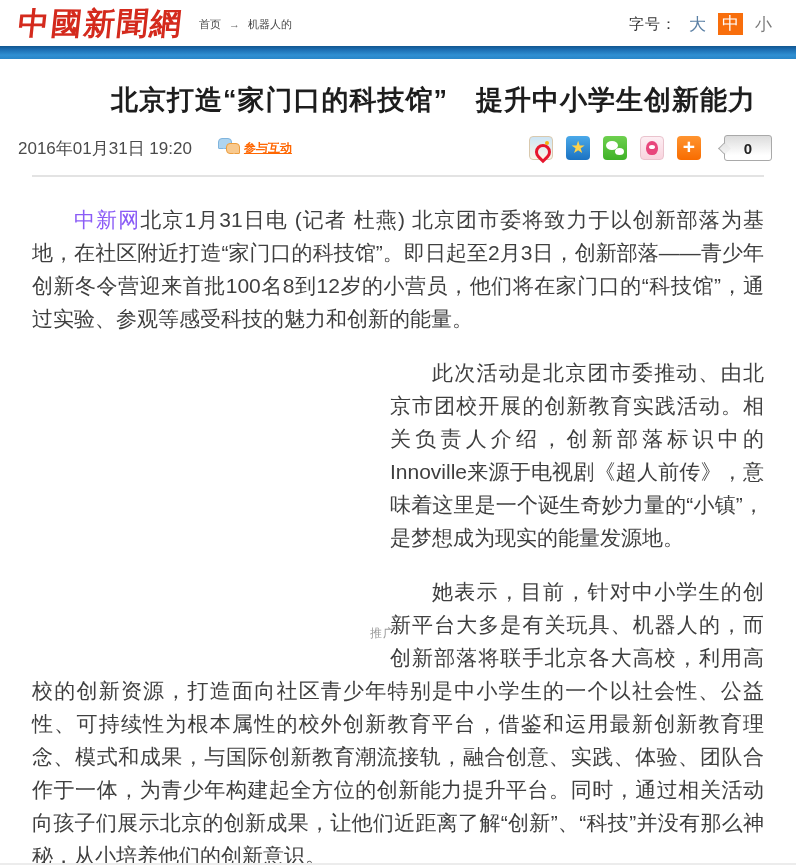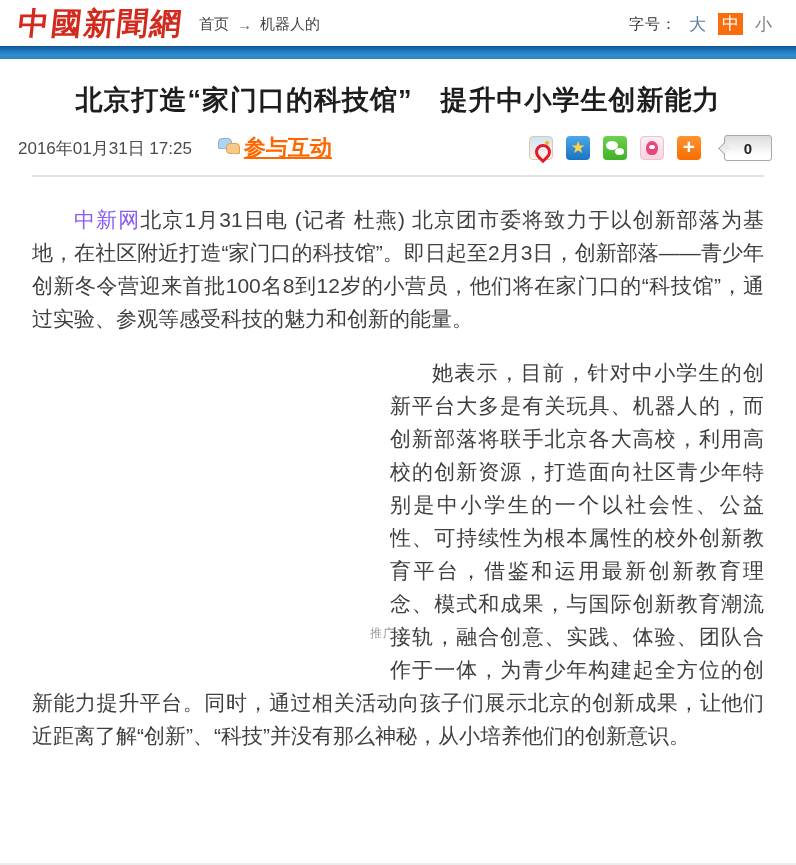--- a/index.html
+++ b/index.html
@@ -14,21 +14,21 @@
     height:46px; display:flex; align-items:center; padding:0 24px 0 18px;
     background:#fff;
   }
   .logo {
     font-family:"DejaVu Serif","Liberation Serif",serif;
     font-weight:bold; font-size:31px; color:#d42a1d;
     transform:skewX(-6deg); letter-spacing:2px; line-height:1;
     cursor:pointer; white-space:nowrap;
   }
   .breadcrumb {
-    margin-left:16px; font-size:15px; color:#454545; display:flex; gap:8px;
+    margin-left:16px; font-size:11px; color:#454545; display:flex; gap:8px;
     align-items:center; padding-top:2px;
   }
   .breadcrumb a { color:#454545; text-decoration:none; cursor:pointer; }
   .crumb-arrow { color:#666; }
   .fontsize {
     margin-left:auto; display:flex; align-items:center; gap:12px; font-size:15px;
     color:#333; padding-top:2px;
   }
   .fs-label { letter-spacing:1px; }
   .fs-big { color:#5b80a5; font-size:17px; cursor:pointer; }
@@ -38,21 +38,21 @@
   }
   .fs-small { color:#7a7a7a; font-size:17px; cursor:pointer; }
   
   .bluebar {
     height:13px;
     background:linear-gradient(to bottom,#11568f 0%,#1b6cb0 25%,#2f8fd2 70%,#2a86c8 100%);
   }
   
   .article { padding:0 0 0 0; }
   .title {
-    margin:24px 40px 0 40px; text-align:center;
+    margin:24px 40px 0 40px; text-align:right;
     font-size:27px; font-weight:bold; color:#1d1d1d; letter-spacing:1px;
     line-height:34px;
   }
   .meta {
     margin:16px 24px 0 18px; display:flex; align-items:center; height:30px;
     font-size:17px; color:#4a4a4a; white-space:nowrap;
   }
   .meta .date { margin-right:26px; }
   .meta .source { margin-right:6px; }
   .interact {
@@ -69,21 +69,21 @@
   }
   .interact-icon .bub-front {
     position:absolute; left:8px; top:5px; width:14px; height:11px;
     background:#f8c98e; border:1px solid #ec9e3f; border-radius:4px 4px 1px 4px;
   }
   .interact-icon .bub-front::after {
     content:""; position:absolute; right:2px; bottom:-4px;
     border:3px solid transparent; border-top-color:#f8c98e;
   }
   .interact-label {
-    color:#ff6600; font-weight:bold; font-size:22px; text-decoration:underline;
+    color:#ff6600; font-weight:bold; font-size:12px; text-decoration:underline;
   }
   .share-group { margin-left:auto; display:flex; align-items:center; gap:13px; }
   .sicon { width:24px; height:24px; border-radius:4px; position:relative; cursor:pointer; }
   .sicon-weibo { background:linear-gradient(to bottom,#cde5f5 0%,#fdf4e6 100%); border:1px solid #d9c9ae; }
   .sicon-weibo::before {
     content:""; position:absolute; left:5px; top:7px; width:10px; height:10px;
     border:3px solid #e6162d; border-radius:50% 50% 50% 0; transform:rotate(-45deg);
   }
   .sicon-weibo::after {
     content:""; position:absolute; right:3px; top:4px; width:4px; height:4px;
@@ -161,21 +161,21 @@
     <span class="fs-small">小</span>
   </div>
 </div>
 
 <div class="bluebar"></div>
 
 <div class="article">
   <h1 class="title">北京打造“家门口的科技馆”　提升中小学生创新能力</h1>
 
   <div class="meta">
-    <span class="date">2016年01月31日 17:25</span>
+    <span class="date">2016年01月31日 19:20</span>
     <a class="interact">
       <span class="interact-icon">
         <span class="bub-back"></span>
           <span class="bub-front"></span>
       </span>
       <span class="interact-label">参与互动</span>
     </a>
     <div class="share-group">
       <div class="sicon sicon-weibo"></div>
       <div class="sicon sicon-qzone"><span class="star">★</span></div>
@@ -188,17 +188,18 @@
 
   <div class="divider"></div>
 
   <div class="body-text">
     <p><a class="inline-link">中新网</a><span>北京1月31日电 (记者 杜燕) 北京团市委将致力于以创新部落为基地，在社区附近打造“家门口的科技馆”。即日起至2月3日，创新部落——青少年创新冬令营迎来首批100名8到12岁的小营员，他们将在家门口的“科技馆”，通过实验、参观等感受科技的魅力和创新的能量。</span></p>
 
     <div class="ad-float">
       <span class="ad-label">推广</span>
     </div>
 
+    <p>此次活动是北京团市委推动、由北京市团校开展的创新教育实践活动。相关负责人介绍，创新部落标识中的Innoville来源于电视剧《超人前传》，意味着这里是一个诞生奇妙力量的“小镇”，是梦想成为现实的能量发源地。</p>
     <p>她表示，目前，针对中小学生的创新平台大多是有关玩具、机器人的，而创新部落将联手北京各大高校，利用高校的创新资源，打造面向社区青少年特别是中小学生的一个以社会性、公益性、可持续性为根本属性的校外创新教育平台，借鉴和运用最新创新教育理念、模式和成果，与国际创新教育潮流接轨，融合创意、实践、体验、团队合作于一体，为青少年构建起全方位的创新能力提升平台。同时，通过相关活动向孩子们展示北京的创新成果，让他们近距离了解“创新”、“科技”并没有那么神秘，从小培养他们的创新意识。</p>
   </div>
 </div>
 
 <div class="bottom-line"></div>
 
 </body></html>

